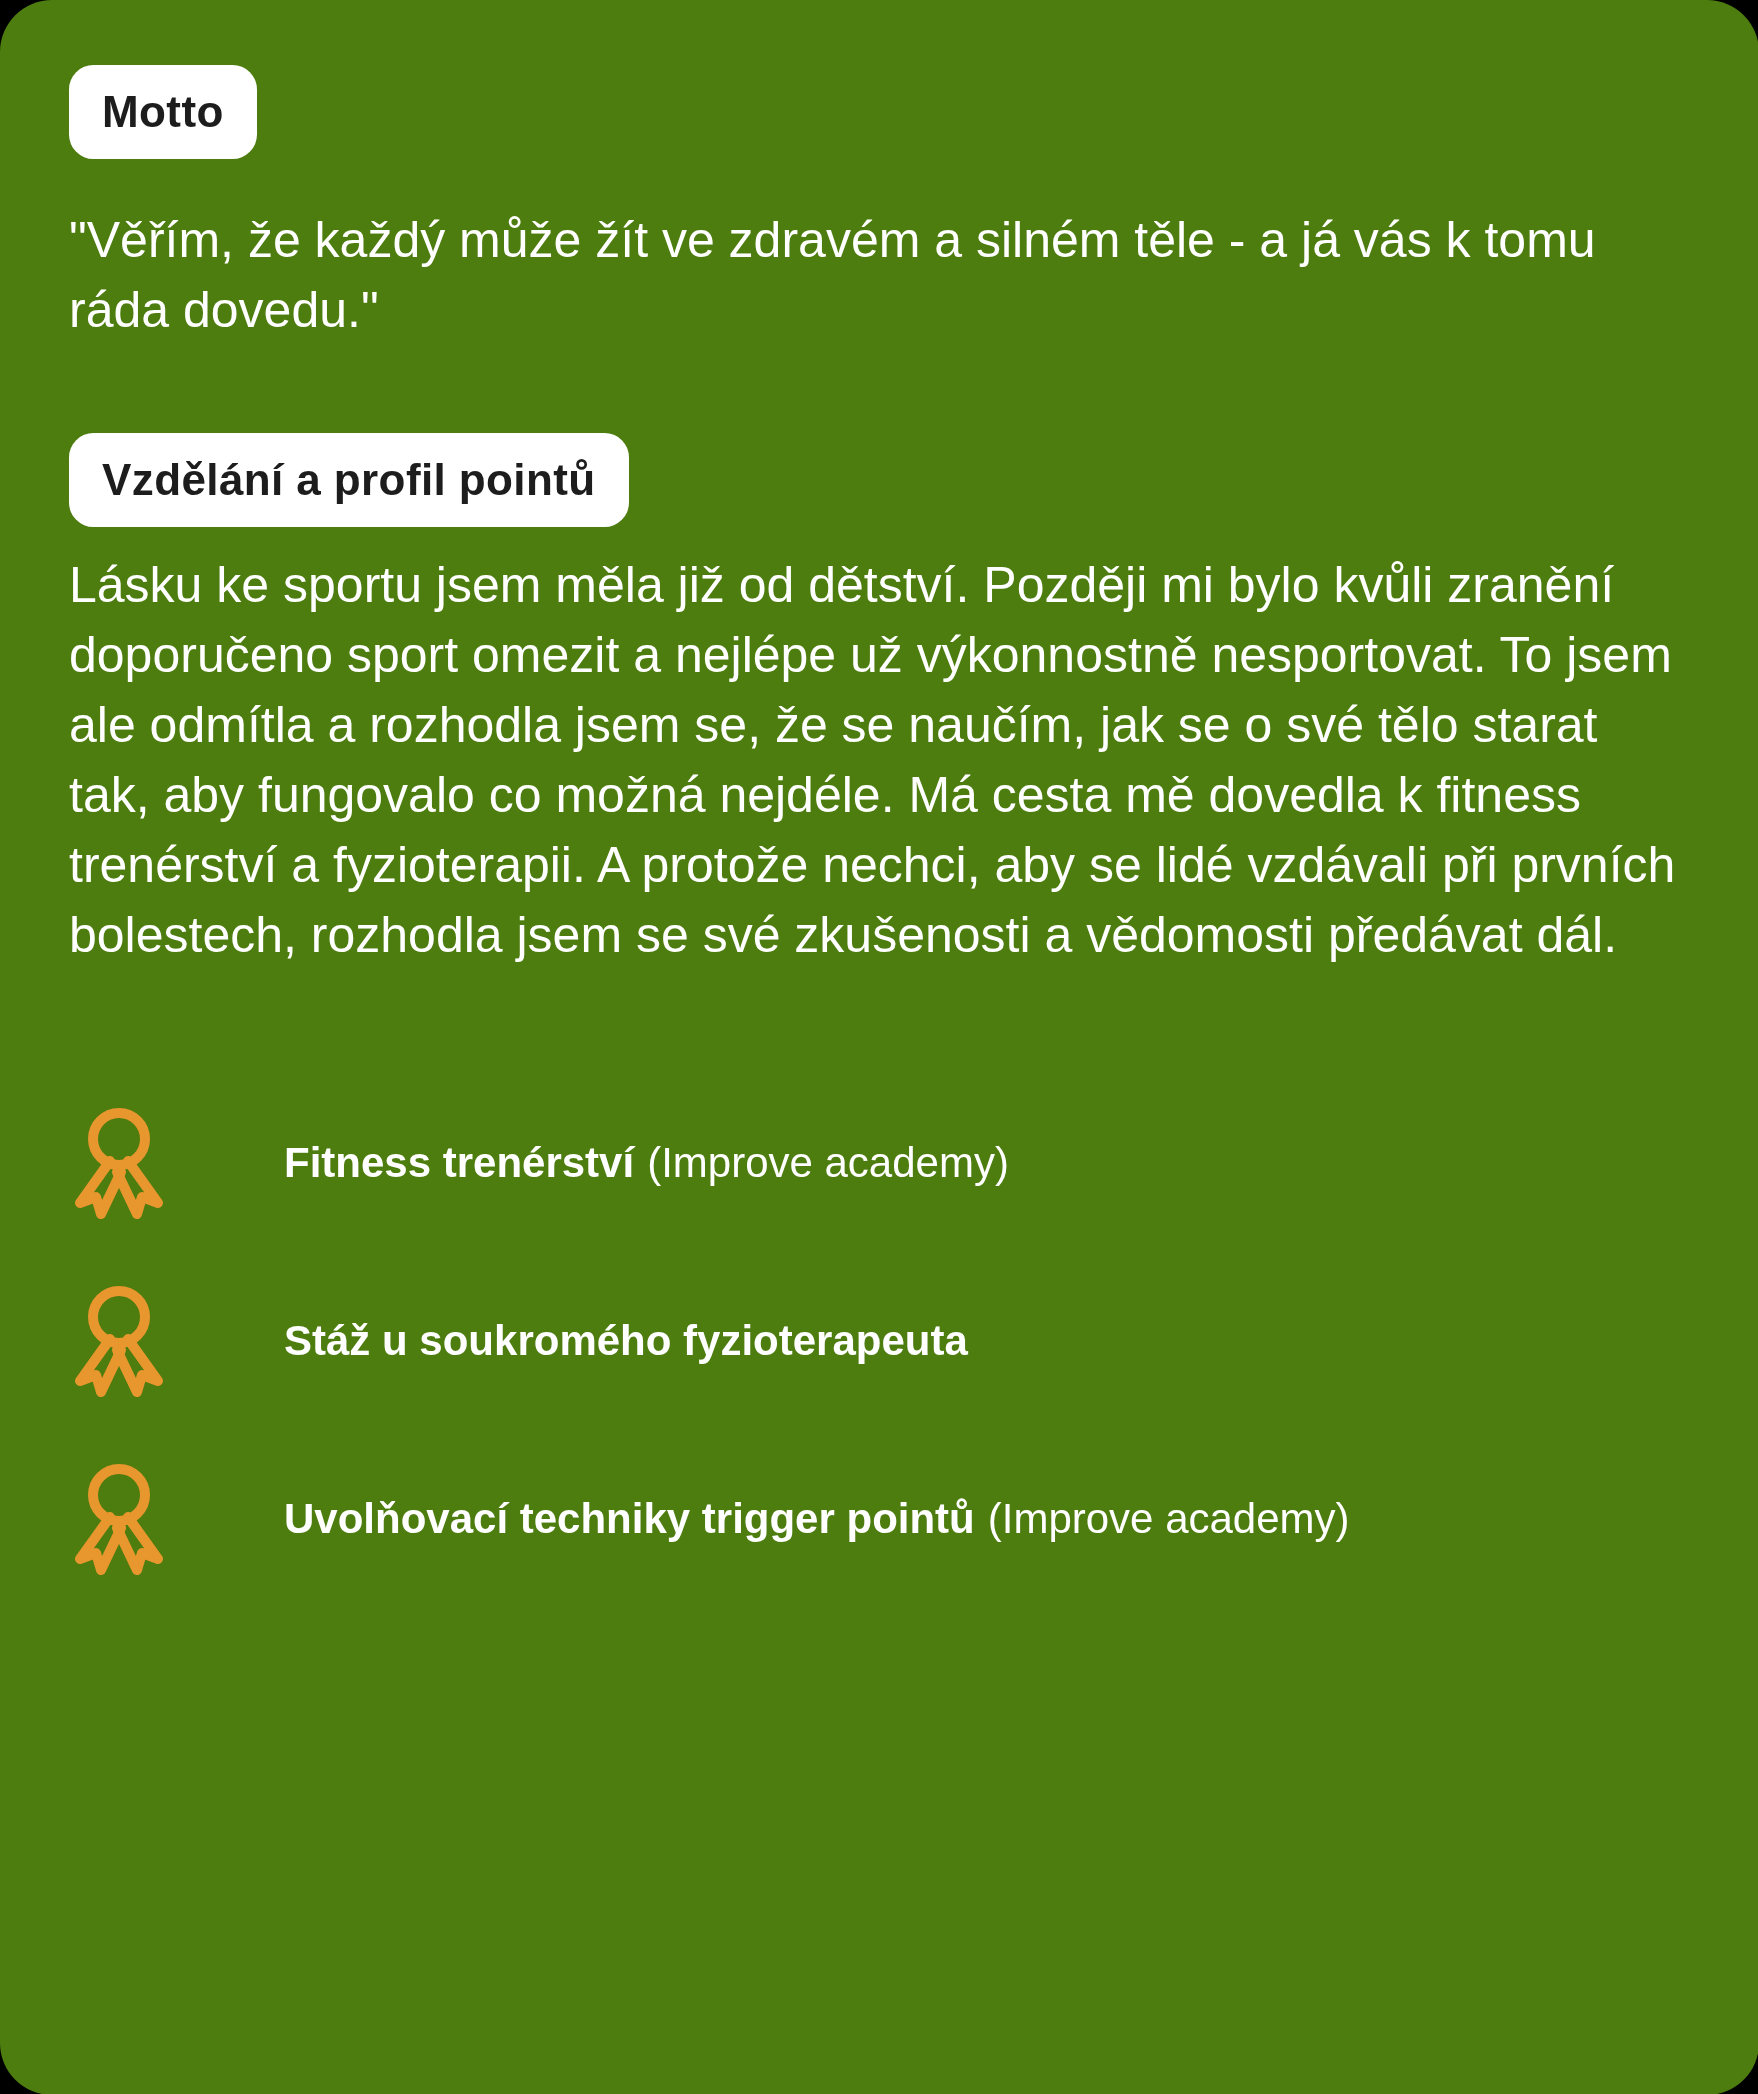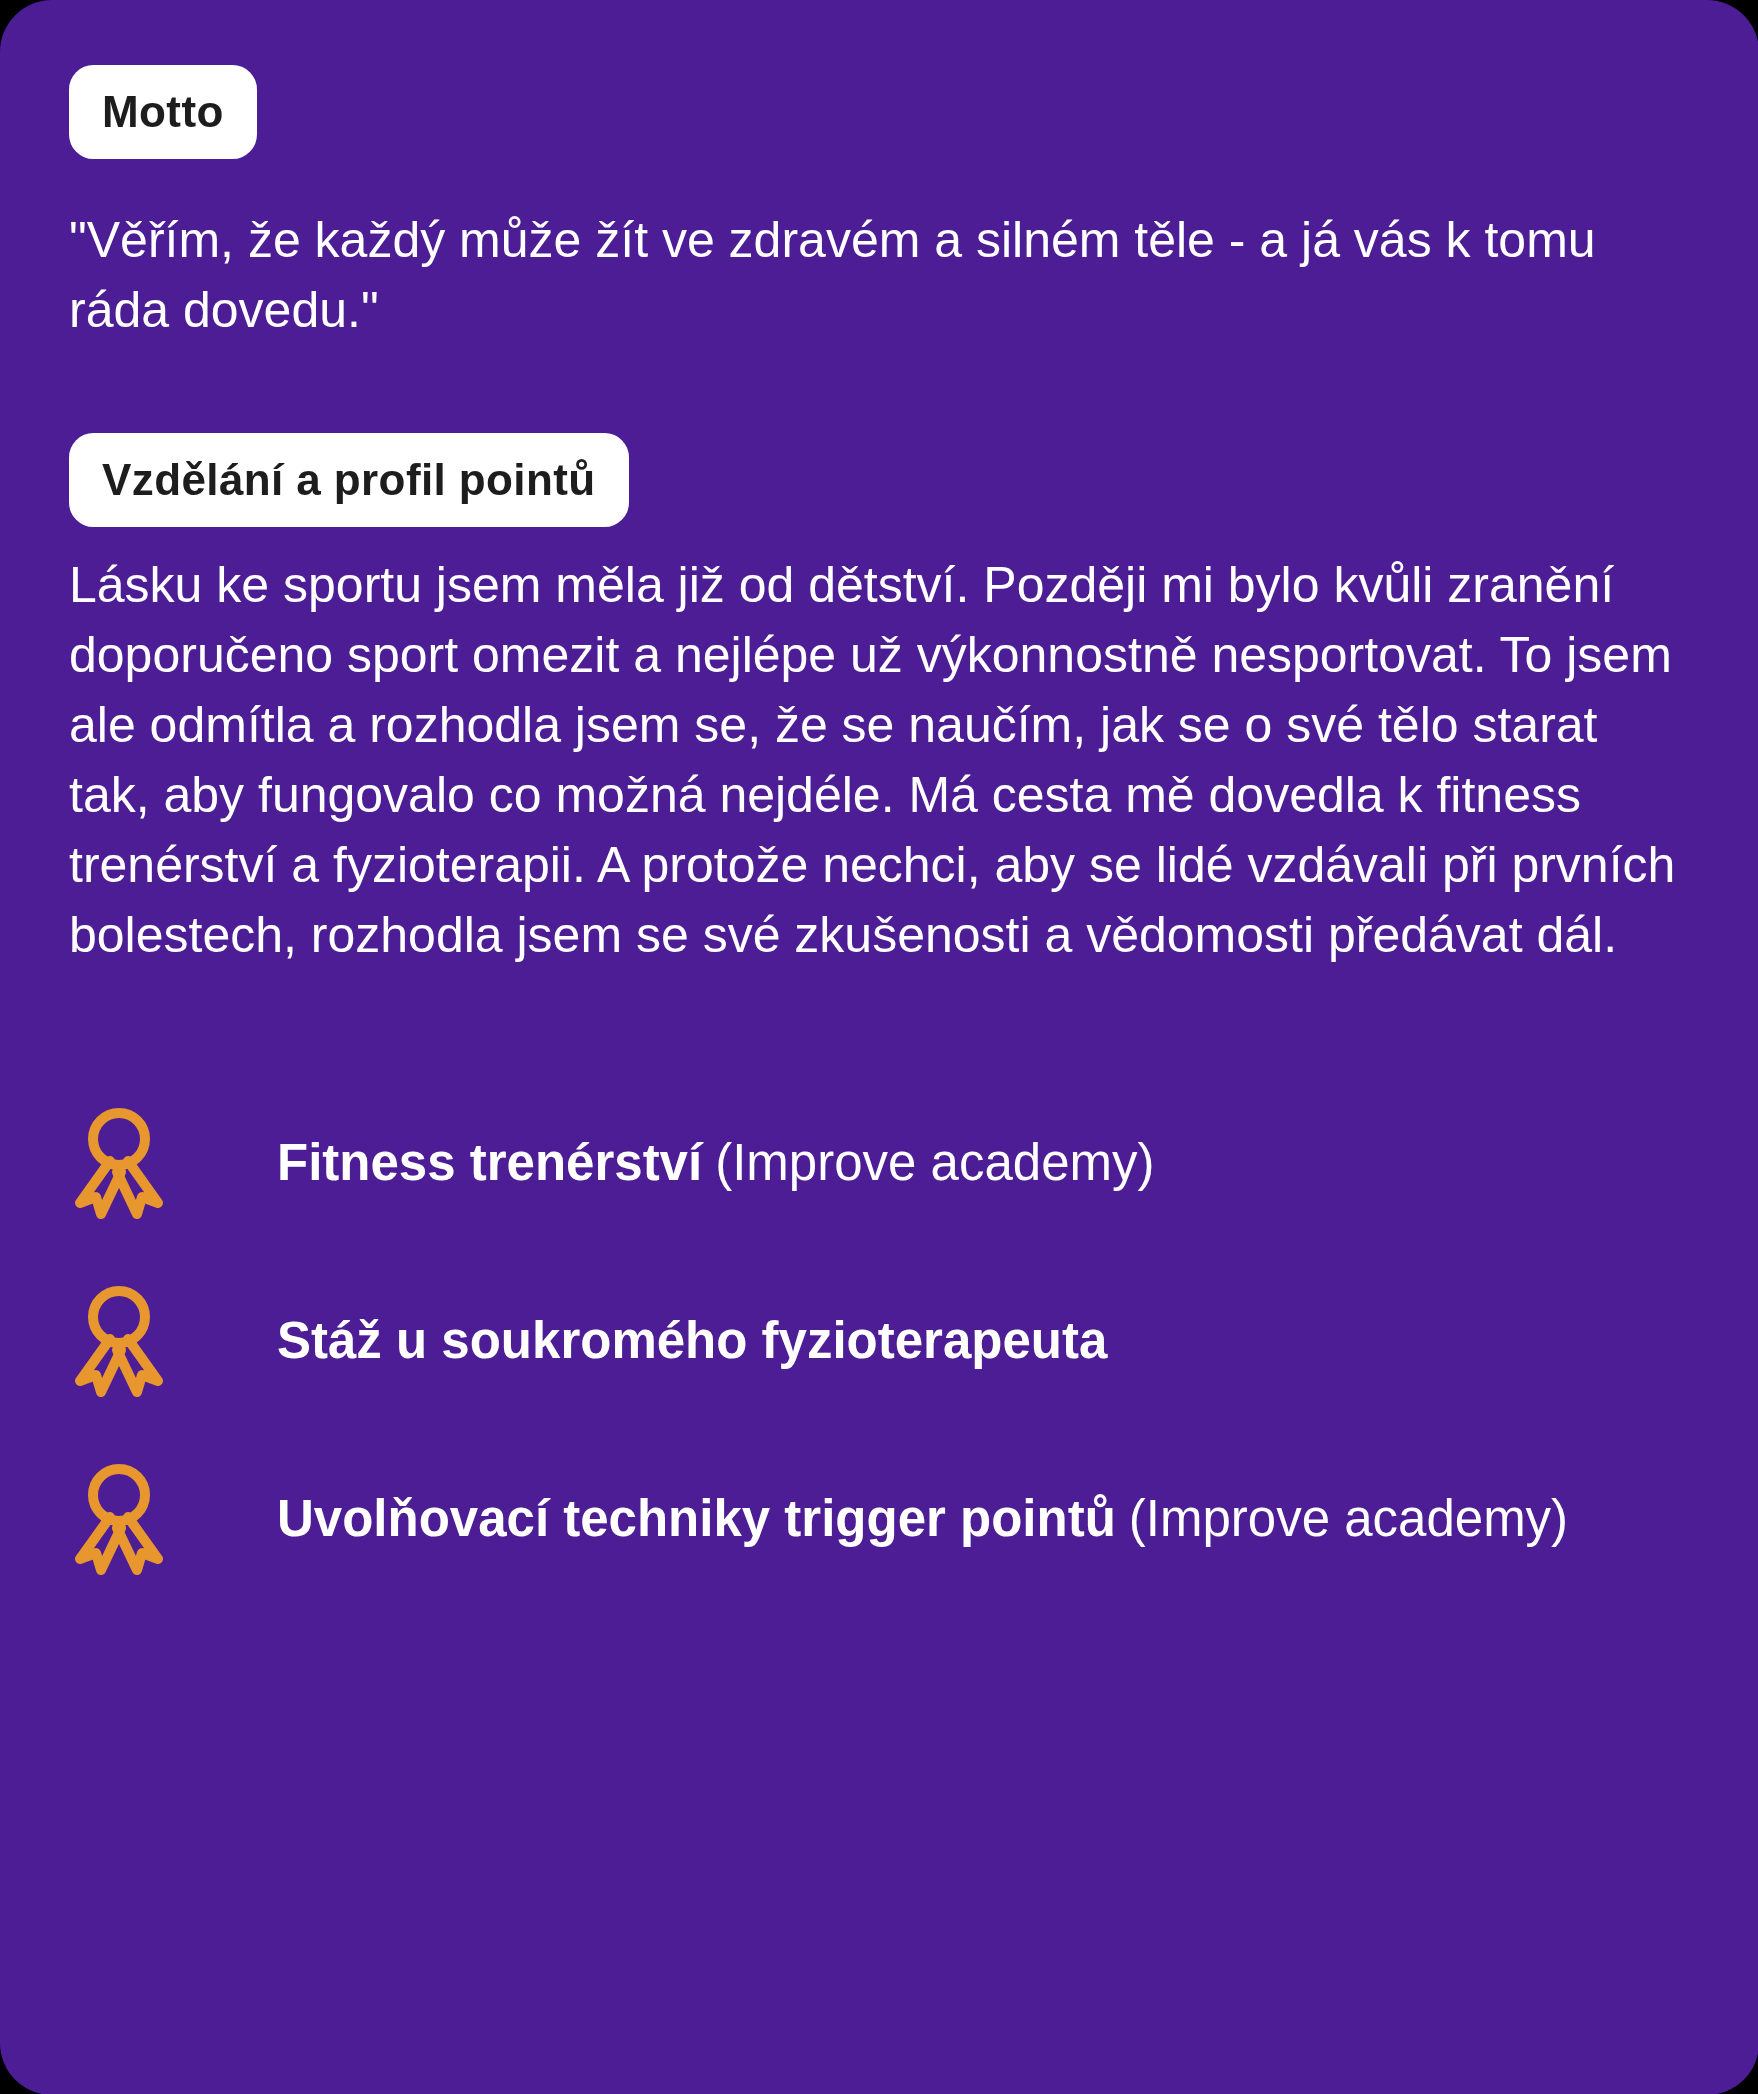--- a/index.html
+++ b/index.html
@@ -8,21 +8,21 @@
     width: 1759px;
     height: 2095px;
     background: #000;
     overflow: hidden;
     font-family: "Liberation Sans", sans-serif;
     -webkit-font-smoothing: antialiased;
   }
   .card {
     position: absolute;
     inset: 0;
-    background: #4c1d95;
+    background: #4d7c0f;
     border-radius: 52px;
     padding: 65px 69px;
     box-sizing: border-box;
     color: #ffffff;
   }
   .badge {
     display: inline-block;
     background: #ffffff;
     color: #1d1d1d;
     font-weight: 700;
@@ -58,23 +58,24 @@
     gap: 108px;
   }
   .cert-icon {
     flex: 0 0 auto;
     width: 100px;
     height: 116px;
     display: inline-flex;
   }
   .cert-icon svg { width: 100%; height: 100%; }
   .cert-text {
-    font-size: 51px;
+    font-size: 42px;
     line-height: 1.35;
     color: #ffffff;
+    margin-left: 7px;
   }
   .cert-title { font-weight: 700; }
   .cert-detail { font-weight: 400; margin-left: 13px; }
 </style>
 </head>
 <body>
 
 <div class="canvas">
   <div class="card">
 

